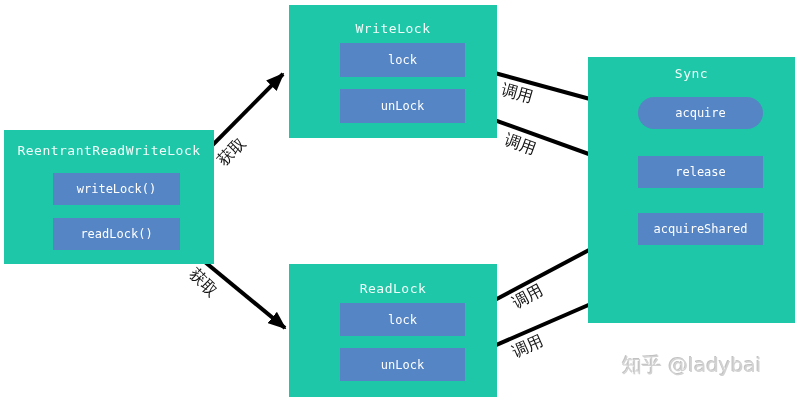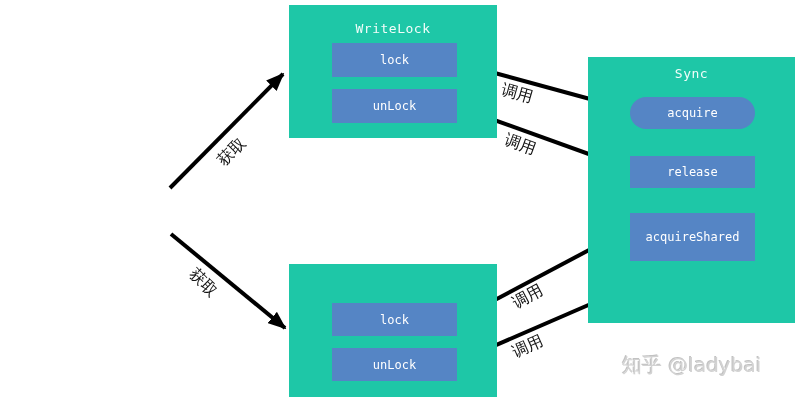--- a/index.html
+++ b/index.html
@@ -23,20 +23,21 @@
     letter-spacing:0.5px;
     white-space:nowrap;
   }
   .method{
     position:absolute;
     background:var(--method,#5585C5);
     color:#ffffff;
     font-size:12px;
     display:flex;align-items:center;justify-content:center;
     white-space:nowrap;
+    margin-left:8px;
   }
   svg.arrows{position:absolute;left:0;top:0;width:800px;height:403px;pointer-events:none;}
   svg.arrows line{stroke:#000000;stroke-width:4;}
   .edge-label{
     position:absolute;
     transform:translate(-50%,-50%);
     color:#111111;
     font-size:16px;
     font-family:"DejaVu Sans","Liberation Sans",sans-serif;
     white-space:nowrap;
@@ -70,21 +71,21 @@
 
   .box-readlock{left:289px;top:264px;width:208px;height:133px;}
   .box-readlock .panel-title{top:17px;}
   .box-readlock .m0{left:43px;top:39px;width:125px;height:33px;}
   .box-readlock .m1{left:43px;top:84px;width:125px;height:33px;}
 
   .box-sync{left:588px;top:57px;width:207px;height:266px;}
   .box-sync .panel-title{top:9px;}
   .box-sync .m0{left:42px;top:40px;width:125px;height:32px;border-radius:16px;}
   .box-sync .m1{left:42px;top:99px;width:125px;height:32px;}
-  .box-sync .m2{left:42px;top:156px;width:125px;height:48px;}
+  .box-sync .m2{left:42px;top:156px;width:125px;height:32px;}
   .box-sync .m3{left:42px;top:214px;width:125px;height:32px;}
 
   .lbl0{left:232px;top:152px;}
   .lbl1{left:203px;top:283px;}
   .lbl2{left:517px;top:94px;}
   .lbl3{left:520px;top:145px;}
   .lbl4{left:528px;top:297px;}
   .lbl5{left:528px;top:347px;}
 </style>
 </head>
@@ -99,28 +100,34 @@
       </marker>
     </defs>
     <line x1="170" y1="188" x2="283" y2="74" marker-end="url(#ah)"></line>
     <line x1="171" y1="234" x2="285" y2="328" marker-end="url(#ah)"></line>
     <line x1="458" y1="63" x2="623" y2="108" marker-end="url(#ah)"></line>
     <line x1="458" y1="107" x2="622" y2="166" marker-end="url(#ah)"></line>
     <line x1="457" y1="320" x2="623" y2="232" marker-end="url(#ah)"></line>
     <line x1="457" y1="362" x2="623" y2="290" marker-end="url(#ah)"></line>
   </svg>
 
+  <div class="panel box-reentrant">
+    <div class="panel-title">ReentrantReadWriteLock</div>
+    <div class="method m0">writeLock()</div>
+    <div class="method m1">readLock()</div>
+  </div>
 
   <div class="panel box-writelock">
     <div class="panel-title">WriteLock</div>
     <div class="method m0">lock</div>
     <div class="method m1">unLock</div>
   </div>
 
   <div class="panel box-readlock">
+    <div class="panel-title">ReadLock</div>
     <div class="method m0">lock</div>
     <div class="method m1">unLock</div>
   </div>
 
   <div class="panel box-sync">
     <div class="panel-title">Sync</div>
     <div class="method m0">acquire</div>
     <div class="method m1">release</div>
     <div class="method m2">acquireShared</div>
   </div>

